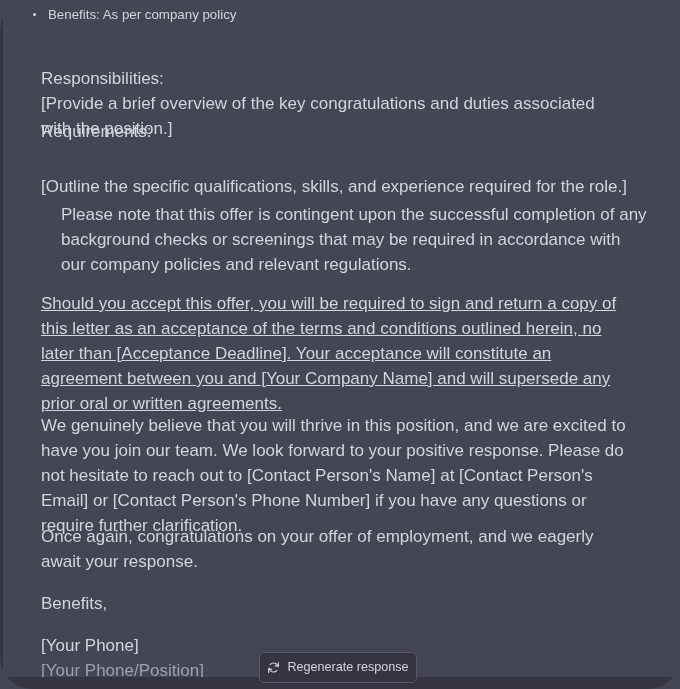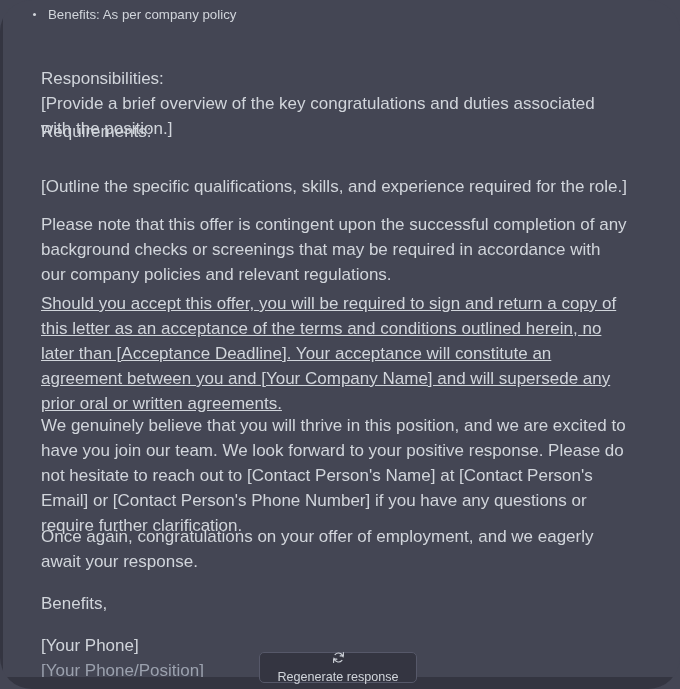--- a/index.html
+++ b/index.html
@@ -113,21 +113,20 @@
     display: flex;
     align-items: center;
     justify-content: center;
     gap: 7px;
     color: #d1d5db;
     font-size: 12.6px;
     font-family: "Liberation Sans", sans-serif;
     cursor: pointer;
     z-index: 10;
     padding: 0 8px;
-    flex-direction: column;
   }
   .regen-btn svg {
     display: block;
     flex: none;
   }
   .regen-label {
     white-space: nowrap;
     line-height: 1;
   }
 </style>
@@ -146,21 +145,21 @@
         <span class="bullet-label">Benefits: As per company policy</span>
       </li>
     </ul>
 
     <div class="para" style="top:66px;">Responsibilities:</div>
     <div class="para" style="top:91px;">[Provide a brief overview of the key congratulations and duties associated with the position.]</div>
 
     <div class="para" style="top:119px;">Requirements:</div>
     <div class="para" style="top:158px;margin-top:16px;">[Outline the specific qualifications, skills, and experience required for the role.]</div>
 
-    <div class="para" style="top:212px;">Please note that this offer is contingent upon the successful completion of any background checks or screenings that may be required in accordance with our company policies and relevant regulations.</div>
+    <div class="para" style="top:202px;margin-left:20px;">Please note that this offer is contingent upon the successful completion of any background checks or screenings that may be required in accordance with our company policies and relevant regulations.</div>
 
     <div class="para" style="top:291px;text-decoration:underline;">Should you accept this offer, you will be required to sign and return a copy of this letter as an acceptance of the terms and conditions outlined herein, no later than [Acceptance Deadline]. Your acceptance will constitute an agreement between you and [Your Company Name] and will supersede any prior oral or written agreements.</div>
 
     <div class="para" style="top:413px;">We genuinely believe that you will thrive in this position, and we are excited to have you join our team. We look forward to your positive response. Please do not hesitate to reach out to [Contact Person's Name] at [Contact Person's Email] or [Contact Person's Phone Number] if you have any questions or require further clarification.</div>
 
     <div class="para" style="top:524px;">Once again, congratulations on your offer of employment, and we eagerly await your response.</div>
 
     <div class="para" style="top:591px;">Benefits,</div>
 
     <div class="para" style="top:633px;">[Your Phone]</div>

